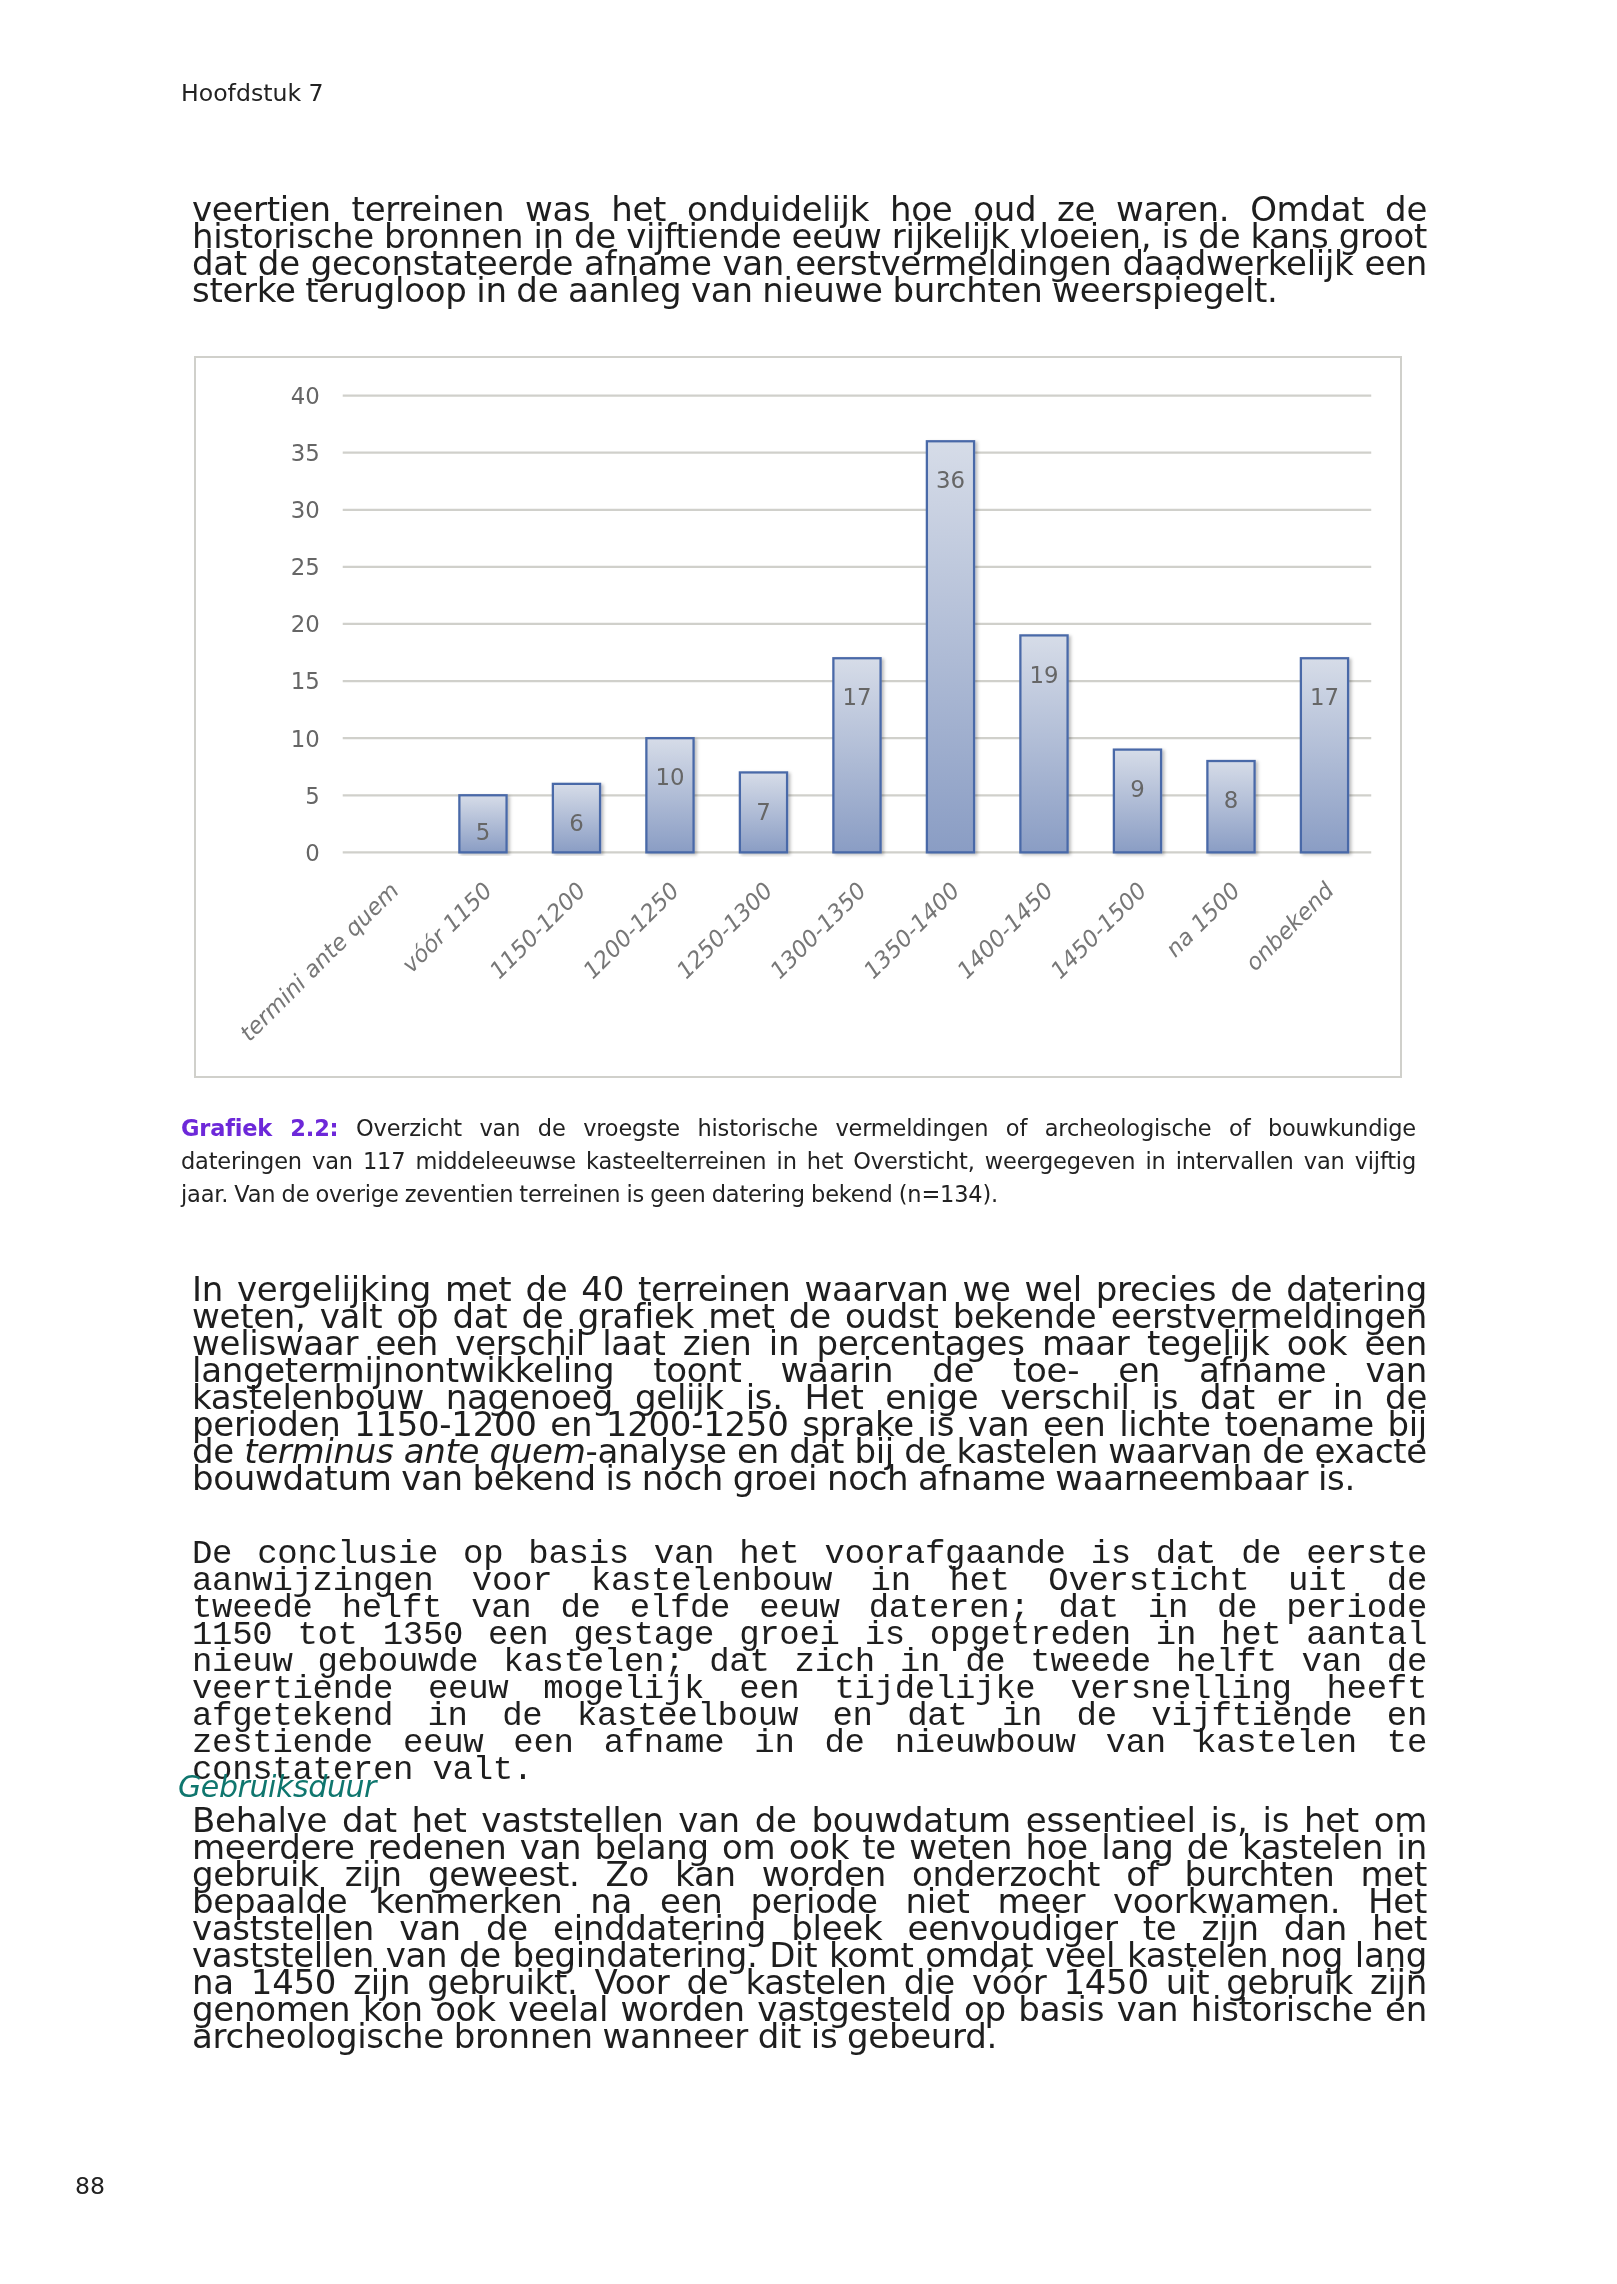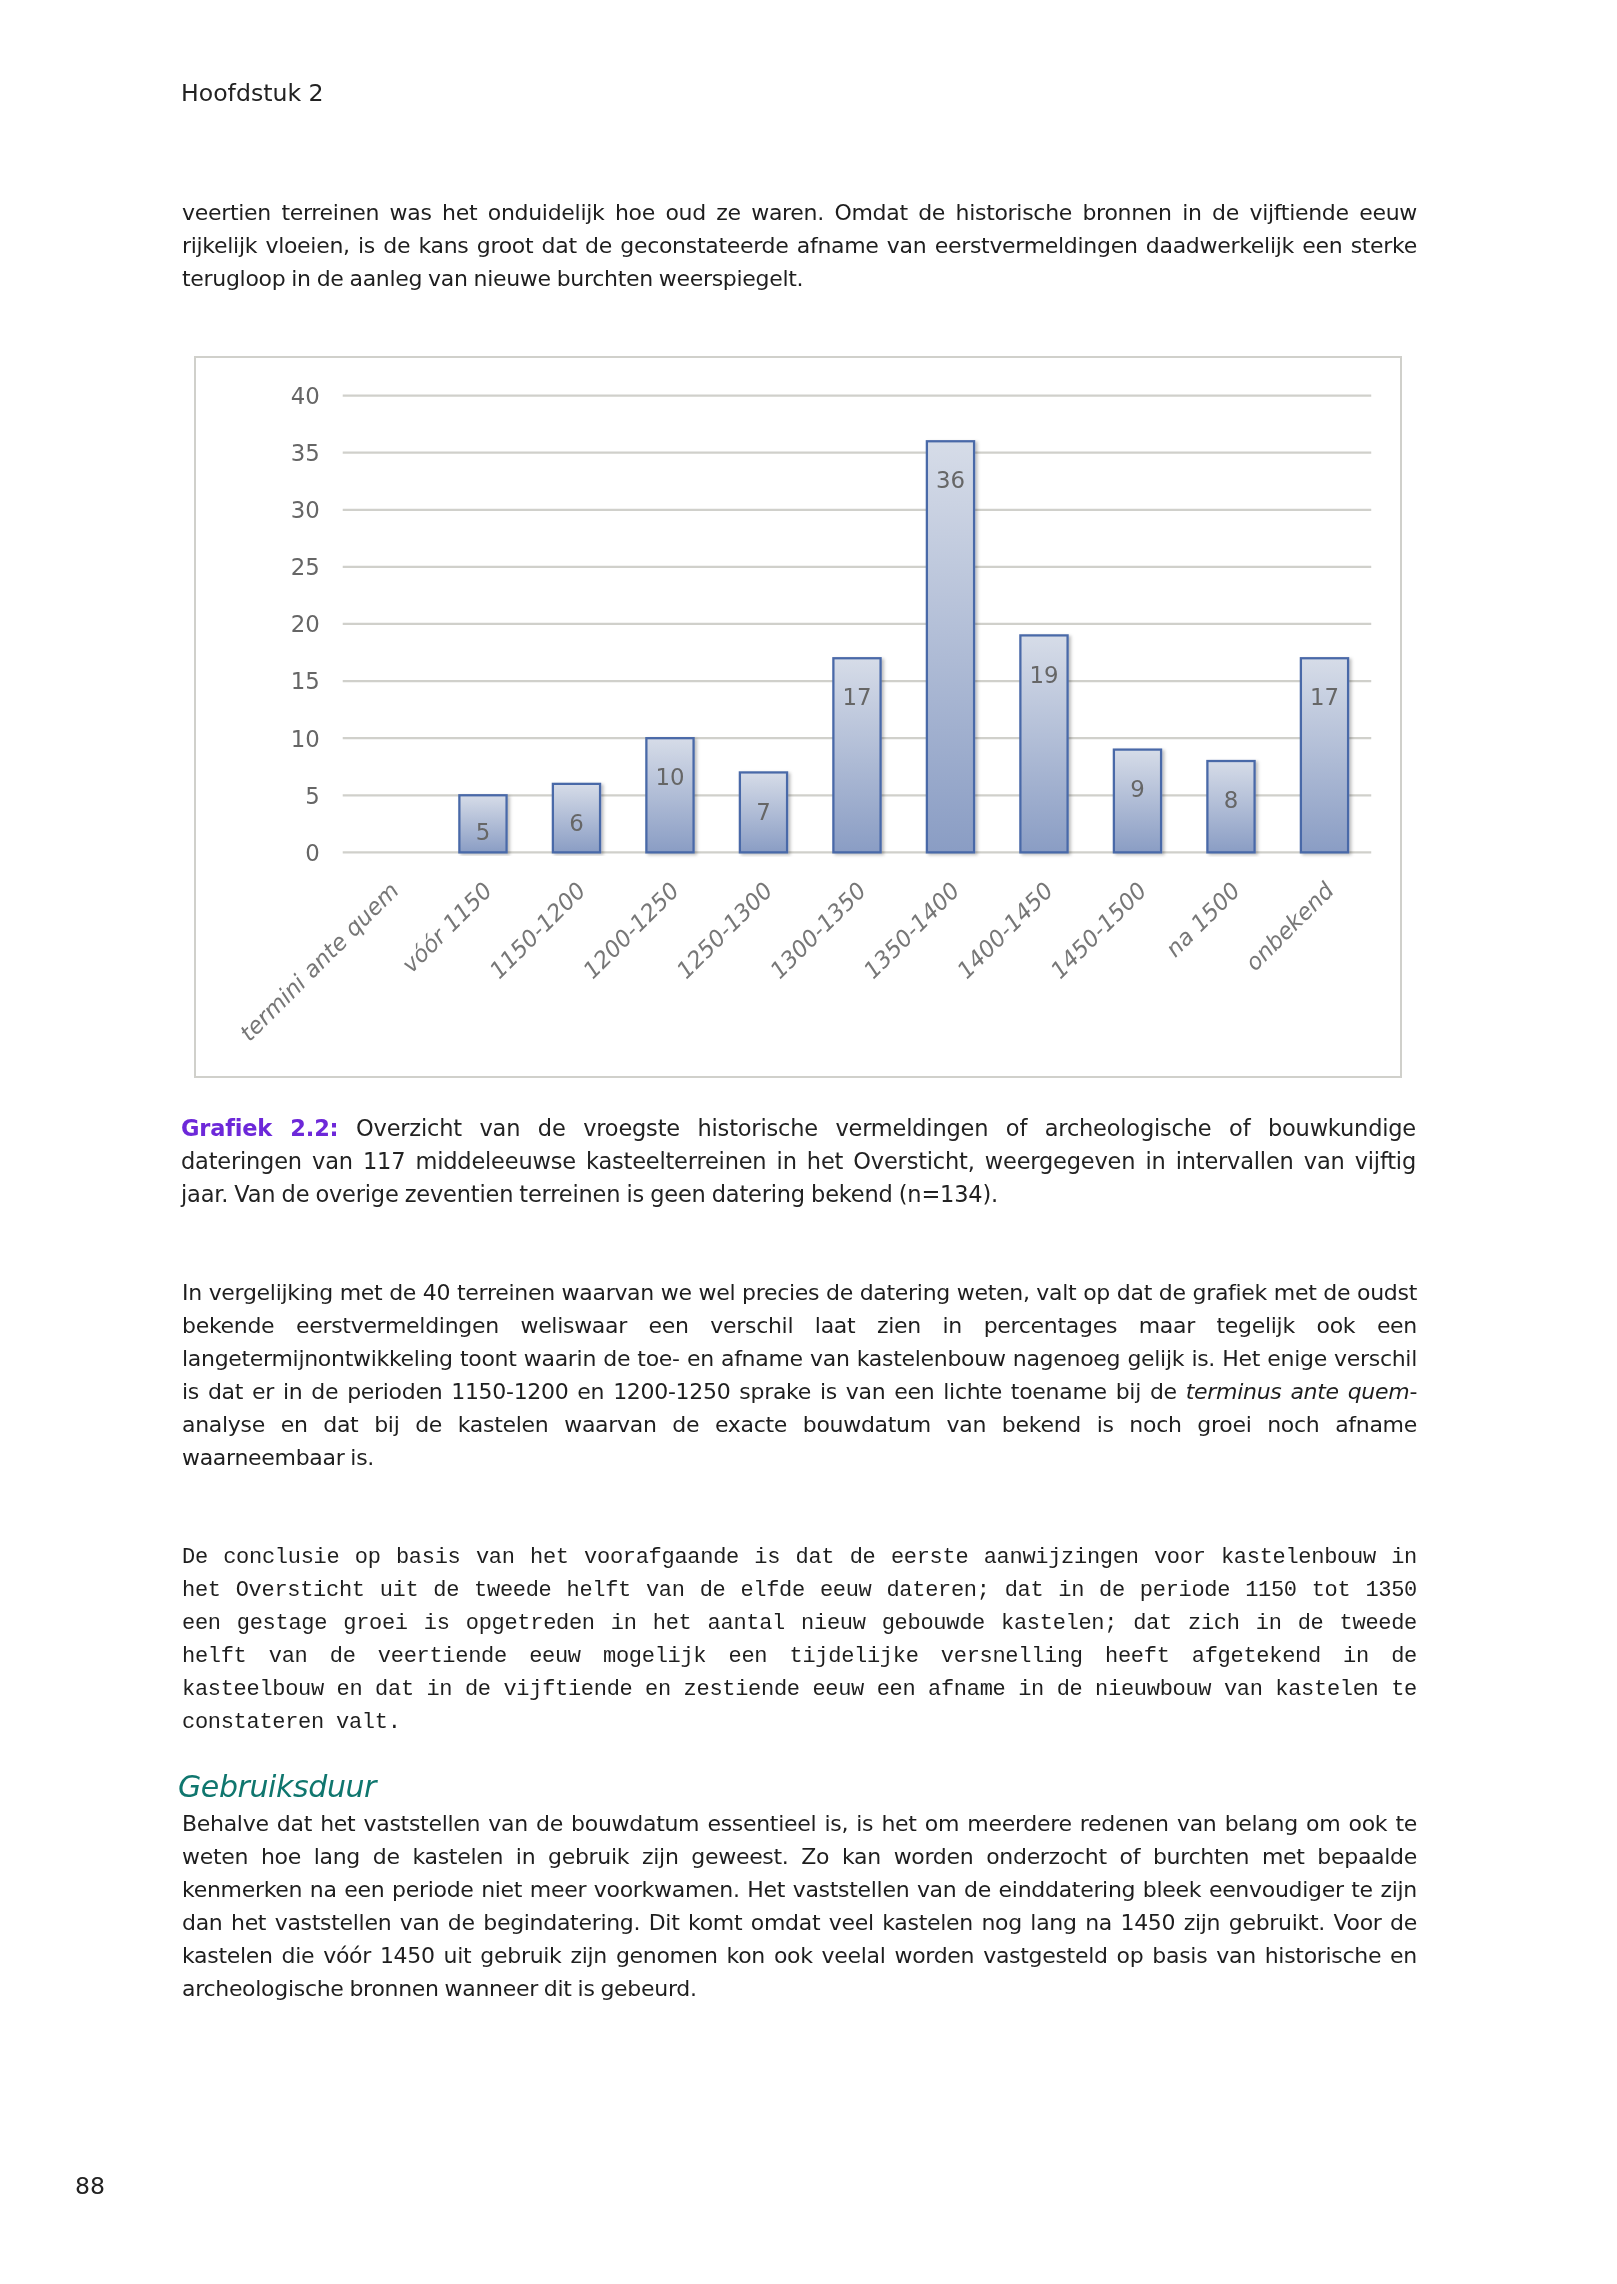--- a/index.html
+++ b/index.html
@@ -5,22 +5,22 @@
   html, body { margin: 0; padding: 0; background: #ffffff; }
   body {
     width: 1618px; height: 2284px; position: relative; overflow: hidden;
     font-family: "DejaVu Sans", sans-serif; color: #1e1e1e;
   }
   .running-head {
     position: absolute; left: 181px; top: 79px;
     font-size: 23.6px; letter-spacing: 0px; color: #222;
   }
   .para {
-    position: absolute; left: 182px; width: 1235px;
-    font-size: 22px; line-height: 33px; text-align: justify;
+    position: absolute; left: 192px; width: 1235px;
+    font-size: 34px; line-height: 27px; text-align: justify;
     letter-spacing: -0.3px; word-spacing: -0.8px; color: #1e1e1e;
   }
   .para .it { font-style: italic; margin-top: 48px; }
   #p1 { top: 196px; }
   #p2 { top: 1276px; }
   #p3 { top: 1541px; font-family: Liberation Mono, monospace; }
   #p4 { top: 1807px; }
   .heading {
     position: absolute; left: 178px; top: 1769px;
     font-size: 30px; font-style: italic; color: #0f766e; letter-spacing: -0.4px;
@@ -40,21 +40,21 @@
     border: 2.3px solid #d0d0cb; box-sizing: border-box; background: #fff;
   }
   .chart-frame svg { position: absolute; left: -2.3px; top: -2.3px; }
   .tick-label { font-family: "DejaVu Sans", sans-serif; font-size: 30px; fill: #666; }
   .data-label { font-family: "DejaVu Sans", sans-serif; font-size: 30px; fill: #666; }
   .cat-label { font-family: "DejaVu Sans", sans-serif; font-size: 30px; fill: #777; font-style: italic; }
 </style>
 </head>
 <body>
 
-<div class="running-head">Hoofdstuk 2</div>
+<div class="running-head">Hoofdstuk 7</div>
 
 <div class="para" id="p1">veertien terreinen was het onduidelijk hoe oud ze waren. Omdat de historische bronnen in de vijftiende eeuw rijkelijk vloeien, is de kans groot dat de geconstateerde afname van eerstvermeldingen daadwerkelijk een sterke terugloop in de aanleg van nieuwe burchten weerspiegelt.</div>
 
 <div class="chart-frame">
   <svg id="chart-svg" width="1211" height="724" viewBox="0 0 1590 951">
     <defs>
       <linearGradient id="barGrad" x1="0" y1="0" x2="0" y2="1">
         <stop offset="0" id="grad-top" stop-color="#d6dce8"></stop>
         <stop offset="1" id="grad-bottom" stop-color="#8a9dc4"></stop>
       </linearGradient>

